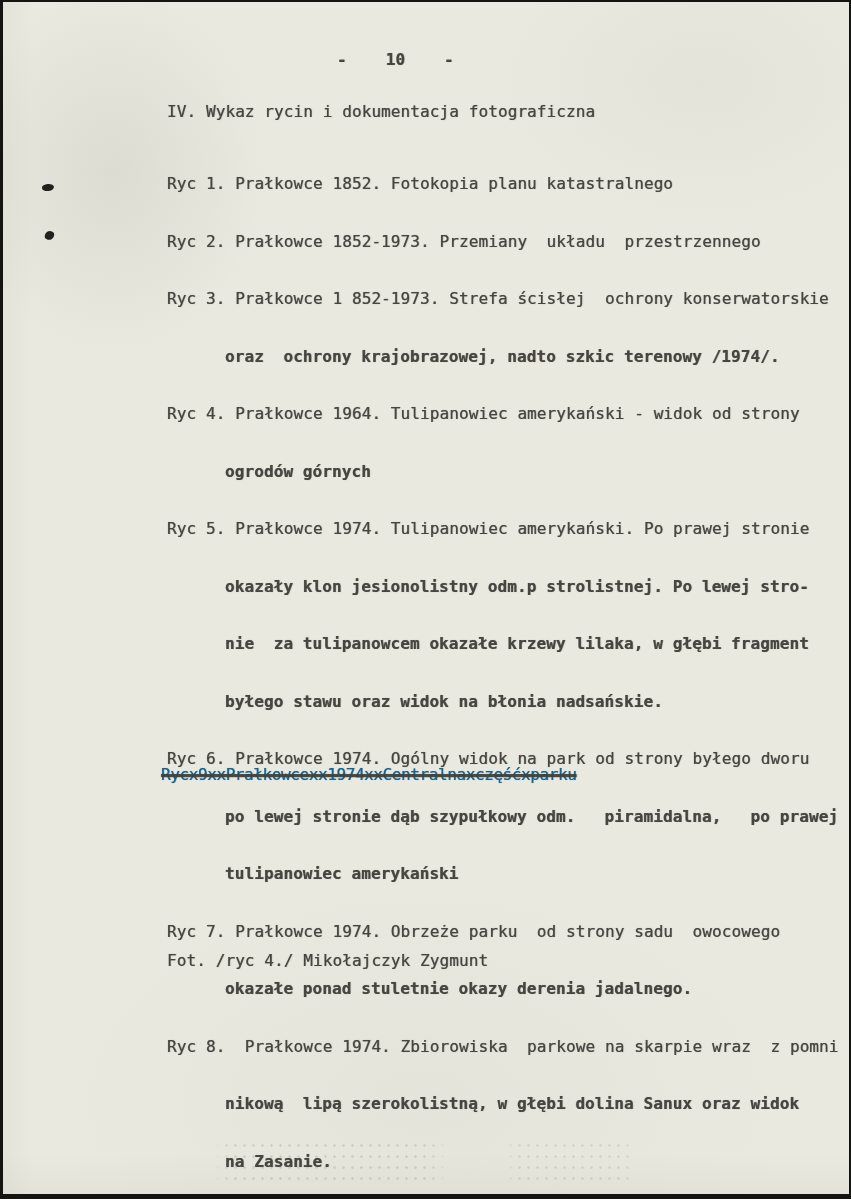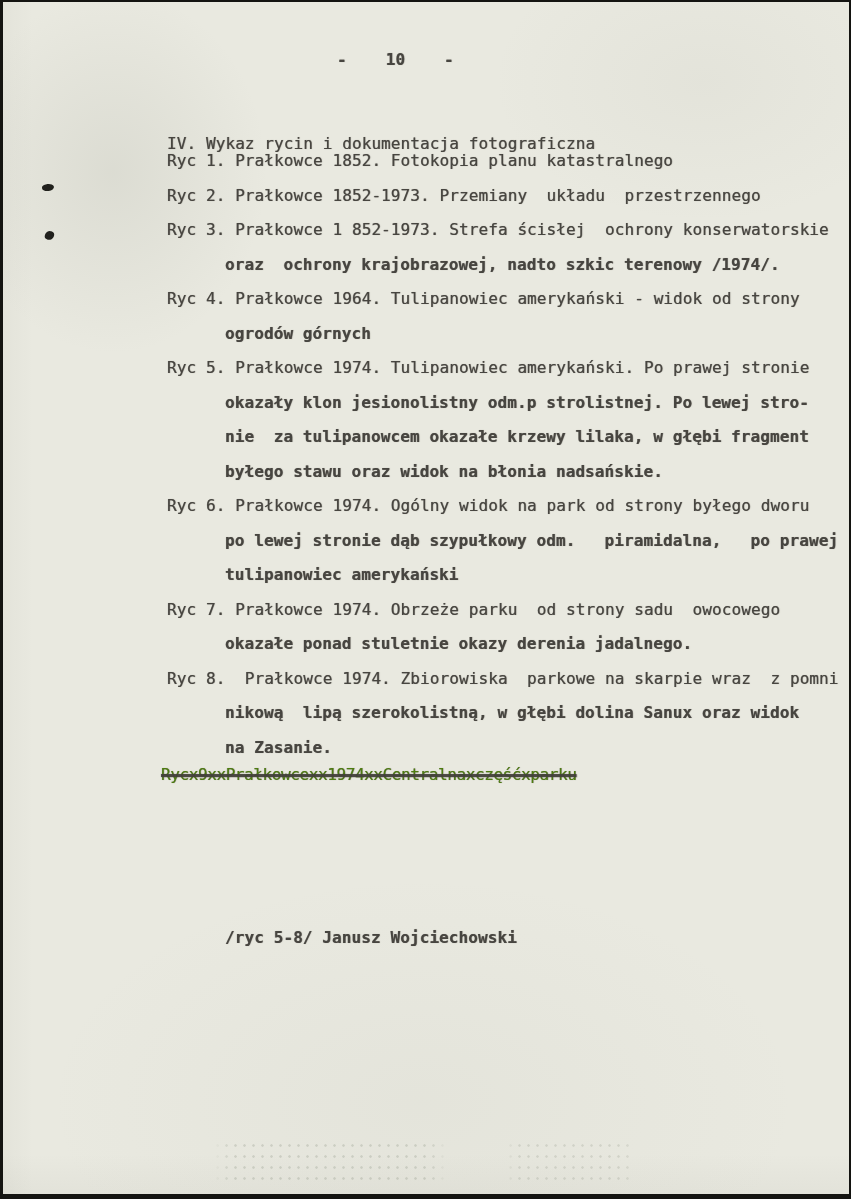--- a/index.html
+++ b/index.html
@@ -35,31 +35,31 @@
   }
   .tw {
     position: absolute;
     color: #474540;
     font-size: 16px;
     white-space: pre;
     letter-spacing: 0.1px;
     text-shadow: 0.5px 0.4px 0.7px rgba(72,70,62,0.55), -0.3px -0.2px 0.5px rgba(72,70,62,0.30);
   }
   .page-number { left: 334px; top: 48px; font-weight: bold; }
-  .heading     { left: 164px; top: 100px; margin-top: 32px; }
+  .heading     { left: 164px; top: 100px; }
   .figure-list { left: 164px; top: 142px; }
-  .tw-line { height: 34.5px; line-height: 34.5px; white-space: pre; }
+  .tw-line { height: 34.5px; line-height: 34.5px; white-space: pre; margin-top: 23px; }
   .tw-line.indent { padding-left: 58px; font-weight: bold; }
   .struck-line {
     left: 158px; top: 763px;
     text-decoration: line-through;
     text-decoration-thickness: 2.5px;
     text-decoration-color: rgba(66,64,58,0.85);
     letter-spacing: -0.4px;
-    color: #4d7c0f;
+    color: #0369a1;
   }
   .credits { left: 164px; top: 918px; }
   .credits .tw-line { height: 35.5px; line-height: 35.5px; }
   
   .speck { position: absolute; background: #21211d; border-radius: 45% 55% 50% 50%; }
   .speck-1 { left: 39px; top: 182px; width: 12px; height: 7px; transform: rotate(-8deg); }
   .speck-2 { left: 42px; top: 229px; width: 9px;  height: 9px; transform: rotate(15deg); border-radius: 55% 45% 60% 40%; }
   
   .dot-mark {
     position: absolute;
@@ -80,21 +80,21 @@
   <div class="paper">
 
     <div class="tw page-number">-    10    -</div>
 
     <div class="tw heading">IV. Wykaz rycin i dokumentacja fotograficzna</div>
 
     <div class="tw figure-list"><div class="tw-line">Ryc 1. Prałkowce 1852. Fotokopia planu katastralnego</div><div class="tw-line">Ryc 2. Prałkowce 1852-1973. Przemiany  układu  przestrzennego</div><div class="tw-line">Ryc 3. Prałkowce 1 852-1973. Strefa ścisłej  ochrony konserwatorskie</div><div class="tw-line indent">oraz  ochrony krajobrazowej, nadto szkic terenowy /1974/.</div><div class="tw-line">Ryc 4. Prałkowce 1964. Tulipanowiec amerykański - widok od strony</div><div class="tw-line indent">ogrodów górnych</div><div class="tw-line">Ryc 5. Prałkowce 1974. Tulipanowiec amerykański. Po prawej stronie</div><div class="tw-line indent">okazały klon jesionolistny odm.p strolistnej. Po lewej stro-</div><div class="tw-line indent">nie  za tulipanowcem okazałe krzewy lilaka, w głębi fragment</div><div class="tw-line indent">byłego stawu oraz widok na błonia nadsańskie.</div><div class="tw-line">Ryc 6. Prałkowce 1974. Ogólny widok na park od strony byłego dworu</div><div class="tw-line indent">po lewej stronie dąb szypułkowy odm.   piramidalna,   po prawej</div><div class="tw-line indent">tulipanowiec amerykański</div><div class="tw-line">Ryc 7. Prałkowce 1974. Obrzeże parku  od strony sadu  owocowego</div><div class="tw-line indent">okazałe ponad stuletnie okazy derenia jadalnego.</div><div class="tw-line">Ryc 8.  Prałkowce 1974. Zbiorowiska  parkowe na skarpie wraz  z pomni</div><div class="tw-line indent">nikową  lipą szerokolistną, w głębi dolina Sanux oraz widok</div><div class="tw-line indent">na Zasanie.</div></div>
 
     <div class="tw struck-line">Rycx9xxPrałkowcexx1974xxCentralnaxczęśćxparku</div>
 
-    <div class="tw credits"><div class="tw-line indent">/ryc 5-8/ Janusz Wojciechowski</div></div>
+    <div class="tw credits"><div class="tw-line">Fot. /ryc 4./ Mikołajczyk Zygmunt</div></div>
 
     <div class="speck speck-1"></div>
     <div class="speck speck-2"></div>
 
     <div class="dot-mark dot-mark-left"></div>
     <div class="dot-mark dot-mark-right"></div>
   </div>
 </div>
 
 </body></html>

